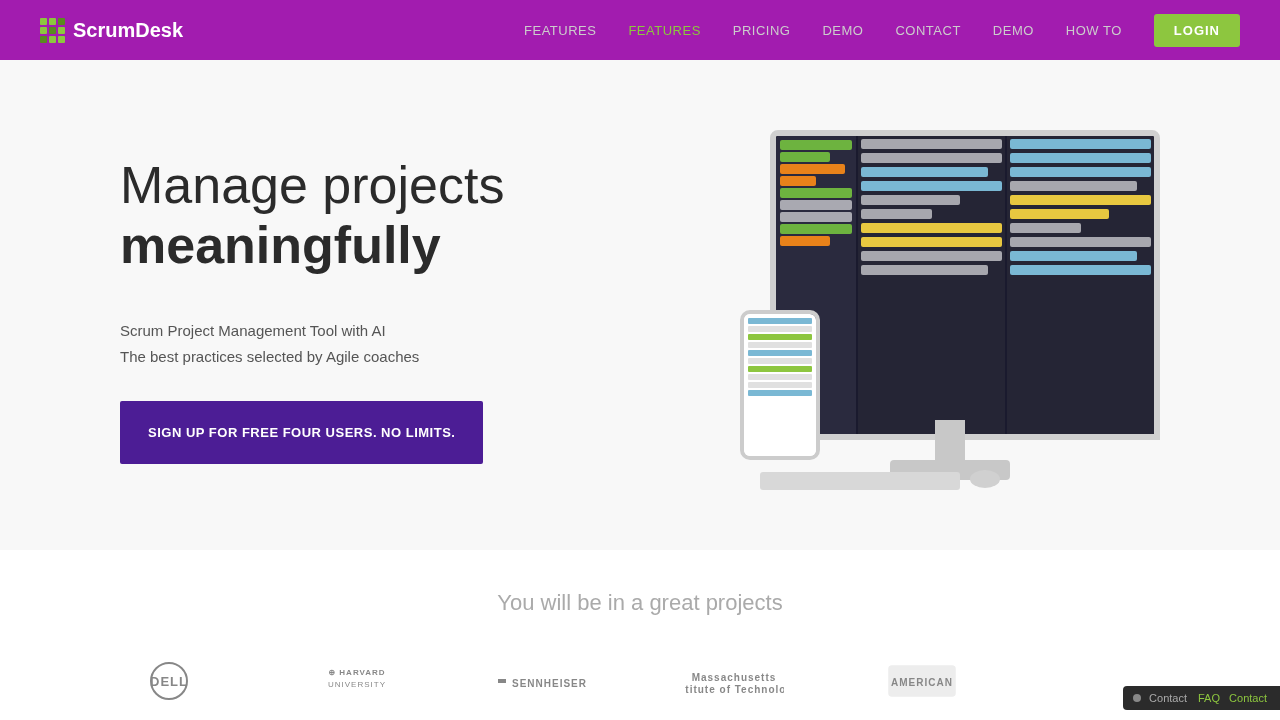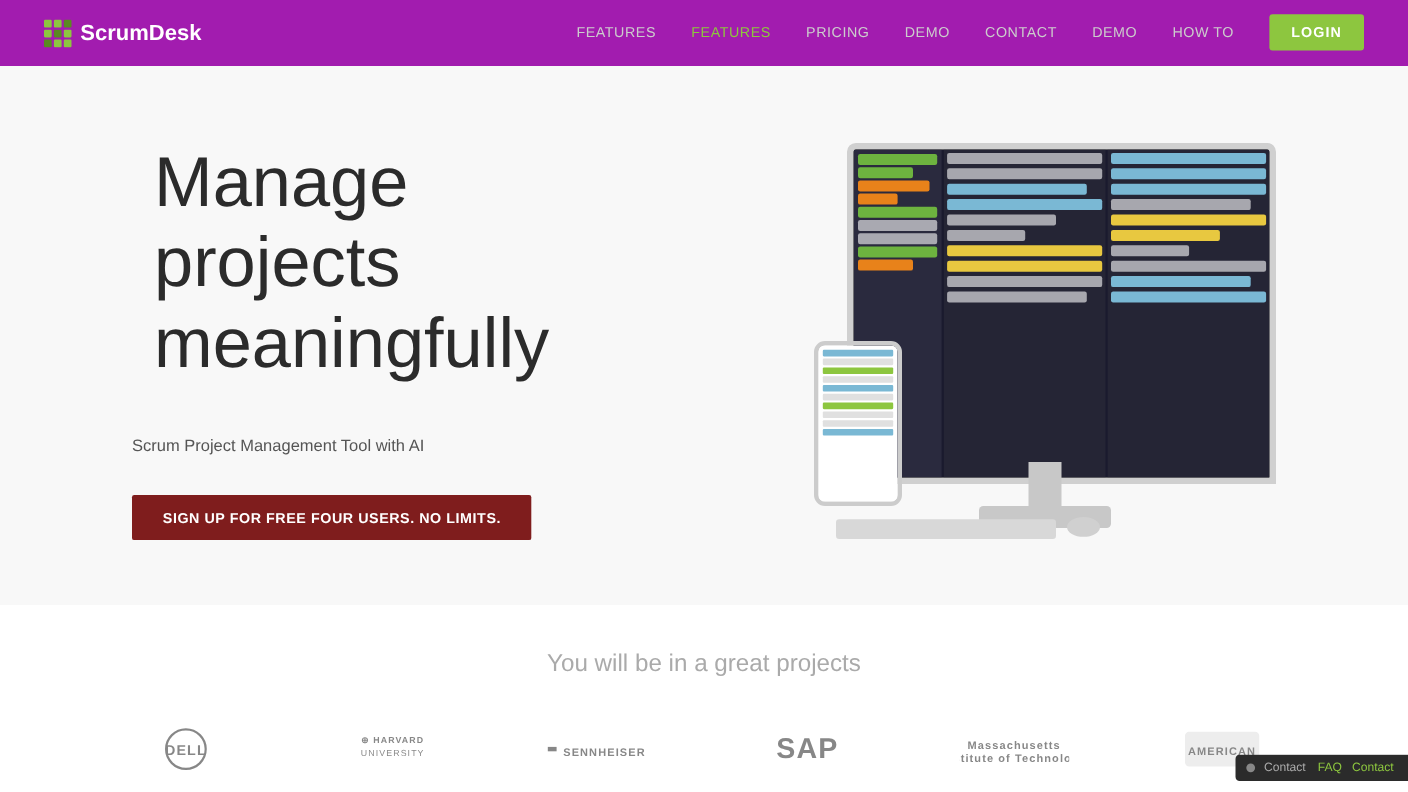--- a/index.html
+++ b/index.html
@@ -66,43 +66,42 @@
       min-height: 490px;
       position: relative;
       overflow: hidden;
     }
     .hero-text {
       flex: 1;
       max-width: 480px;
       z-index: 2;
     }
     .hero-text h1 {
-      font-size: 64px;
+      font-size: 52px;
       line-height: 1.15;
       color: #2b2b2b;
       font-weight: 300;
       margin-bottom: 24px;
-      margin-left: 20px;
     }
     .hero-text h1 strong {
-      font-weight: 400;
+      font-weight: 700;
       display: block;
     }
     .hero-subtitle {
       font-size: 15px;
       color: #555;
       line-height: 1.7;
       margin-bottom: 32px;
       margin-top: 43px;
     }
     .signup-btn {
-      background: #7f1d1d;
+      background: #4c1d95;
       color: white;
       border: none;
-      padding: 13px 28px;
+      padding: 24px 28px;
       font-size: 13px;
       font-weight: 700;
       letter-spacing: 0.5px;
       cursor: pointer;
       border-radius: 2px;
       text-transform: uppercase;
     }
 
     
     .hero-image {
@@ -312,20 +311,21 @@
 </nav>
 
 <section class="hero">
   <div class="hero-text">
     <h1>
       <span>Manage projects</span>
       <strong>meaningfully</strong>
     </h1>
     <p class="hero-subtitle">
       <span>Scrum Project Management Tool with AI</span><br>
+      <span>The best practices selected by Agile coaches</span>
     </p>
     <button class="signup-btn">SIGN UP FOR FREE FOUR USERS. NO LIMITS.</button>
   </div>
 
   <div class="hero-image">
     <div class="monitor-wrap">
 
       <div class="monitor">
         <div class="monitor-screen">
           <div class="screen-sidebar">
@@ -409,25 +409,20 @@
       </svg>
     </div>
 
     <div class="company-logo">
       <svg width="100" height="40" viewBox="0 0 100 40">
         <rect x="2" y="18" width="8" height="4" fill="#555"></rect>
         <text x="16" y="26" font-size="10" font-weight="600" fill="#555" font-family="Arial">SENNHEISER</text>
       </svg>
     </div>
 
-    <div class="company-logo">
-      <svg width="80" height="40" viewBox="0 0 80 40">
-        <text x="40" y="28" text-anchor="middle" font-size="26" font-weight="700" fill="#555" font-family="Arial">SAP</text>
-      </svg>
-    </div>
 
     <div class="company-logo">
       <svg width="100" height="40" viewBox="0 0 100 40">
         <text x="50" y="20" text-anchor="middle" font-size="10" font-weight="700" fill="#555" font-family="Arial">Massachusetts</text>
         <text x="50" y="32" text-anchor="middle" font-size="10" font-weight="700" fill="#555" font-family="Arial">Institute of Technology</text>
       </svg>
     </div>
 
     <div class="company-logo">
       <svg width="70" height="40" viewBox="0 0 70 40">

